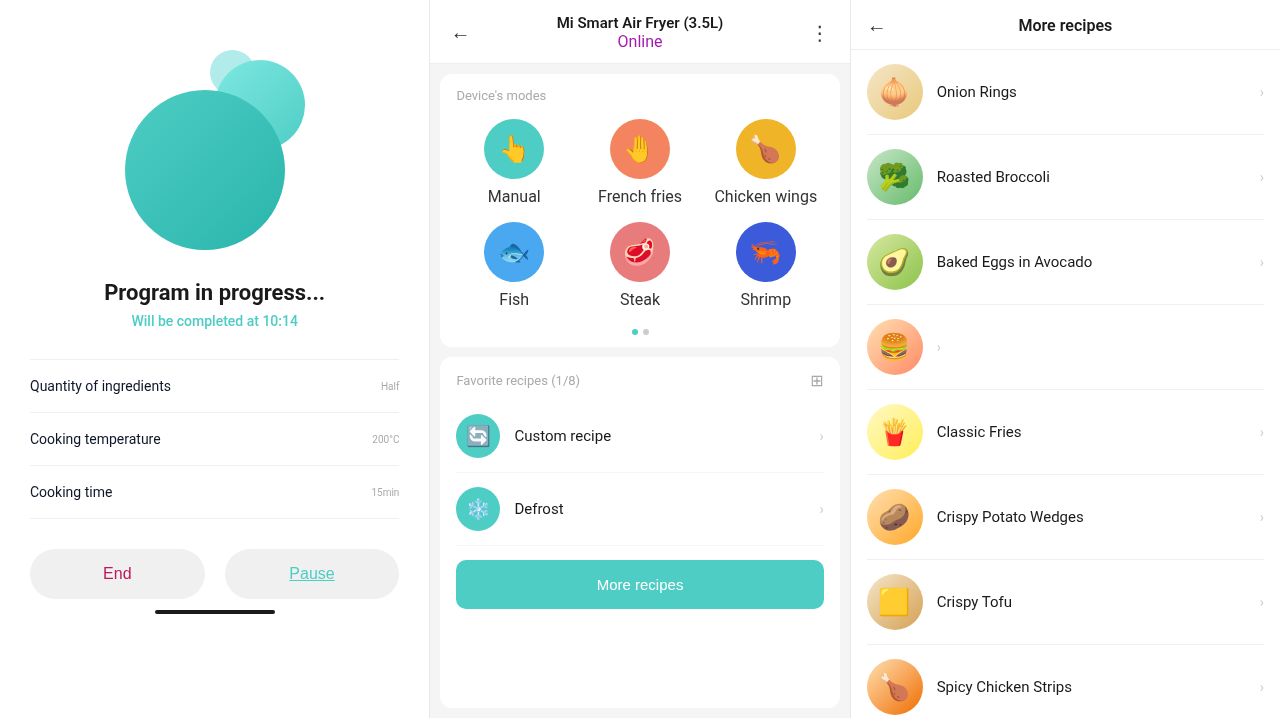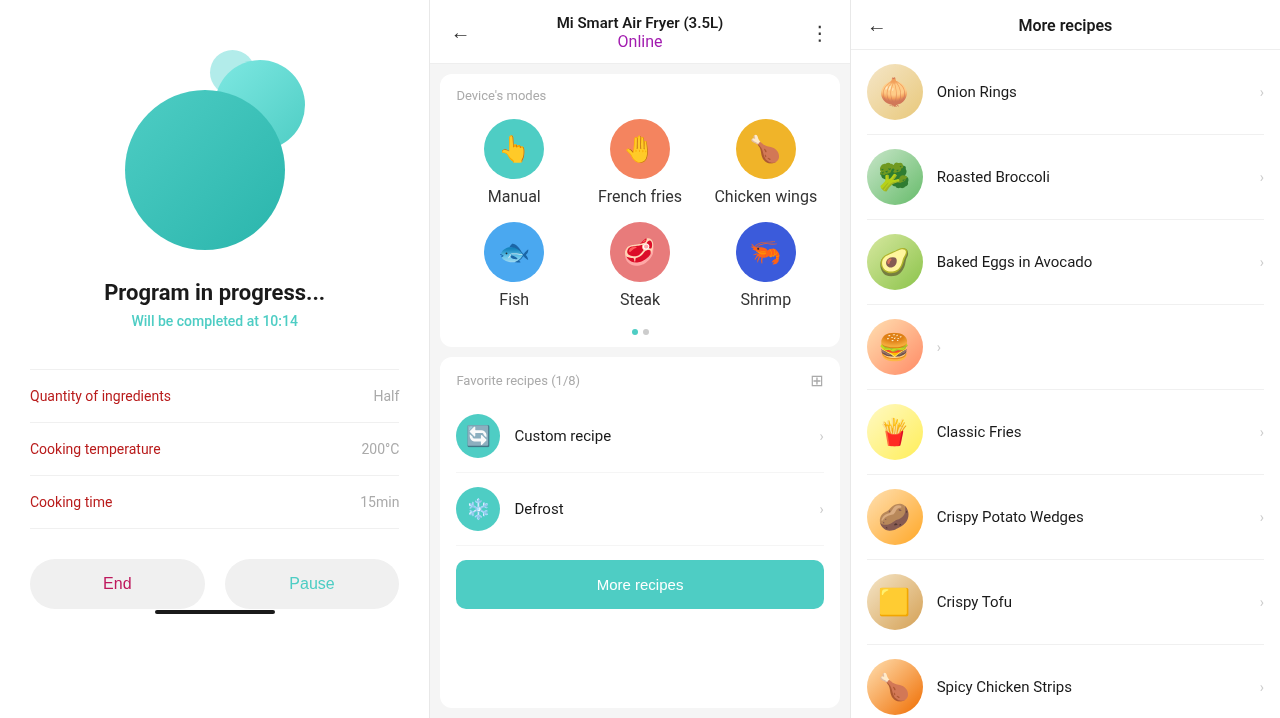--- a/index.html
+++ b/index.html
@@ -67,21 +67,21 @@
       font-weight: 700;
       color: #1a1a1a;
       margin-bottom: 8px;
       text-align: center;
     }
 
     .status-subtitle {
       font-size: 14px;
       color: #888;
       text-align: left;
-      margin-bottom: 40px;
+      margin-bottom: 30px;
     }
 
     .status-subtitle span {
       color: #4ecdc4;
       font-weight: 500;
     }
 
     .info-section {
       width: 100%;
       border-top: 1px solid #f0f0f0;
@@ -90,25 +90,25 @@
     .info-row {
       display: flex;
       justify-content: space-between;
       align-items: center;
       padding: 18px 0;
       border-bottom: 1px solid #f0f0f0;
     }
 
     .info-label {
       font-size: 14px;
-      color: #b91c1c;
+      color: #0f172a;
     }
 
     .info-value {
-      font-size: 14px;
+      font-size: 10px;
       color: #aaa;
     }
 
     .button-row {
       display: flex;
       gap: 20px;
       margin-top: 30px;
       width: 100%;
     }
 
@@ -127,20 +127,21 @@
     .btn-pause {
       flex: 1;
       padding: 16px;
       border-radius: 30px;
       border: none;
       background: #f0f0f0;
       font-size: 16px;
       font-weight: 500;
       color: #4ecdc4;
       cursor: pointer;
+      text-decoration: underline;
     }
 
     .home-indicator {
       width: 120px;
       height: 4px;
       background: #1a1a1a;
       border-radius: 2px;
       margin-top: auto;
       margin-bottom: 10px;
     }

